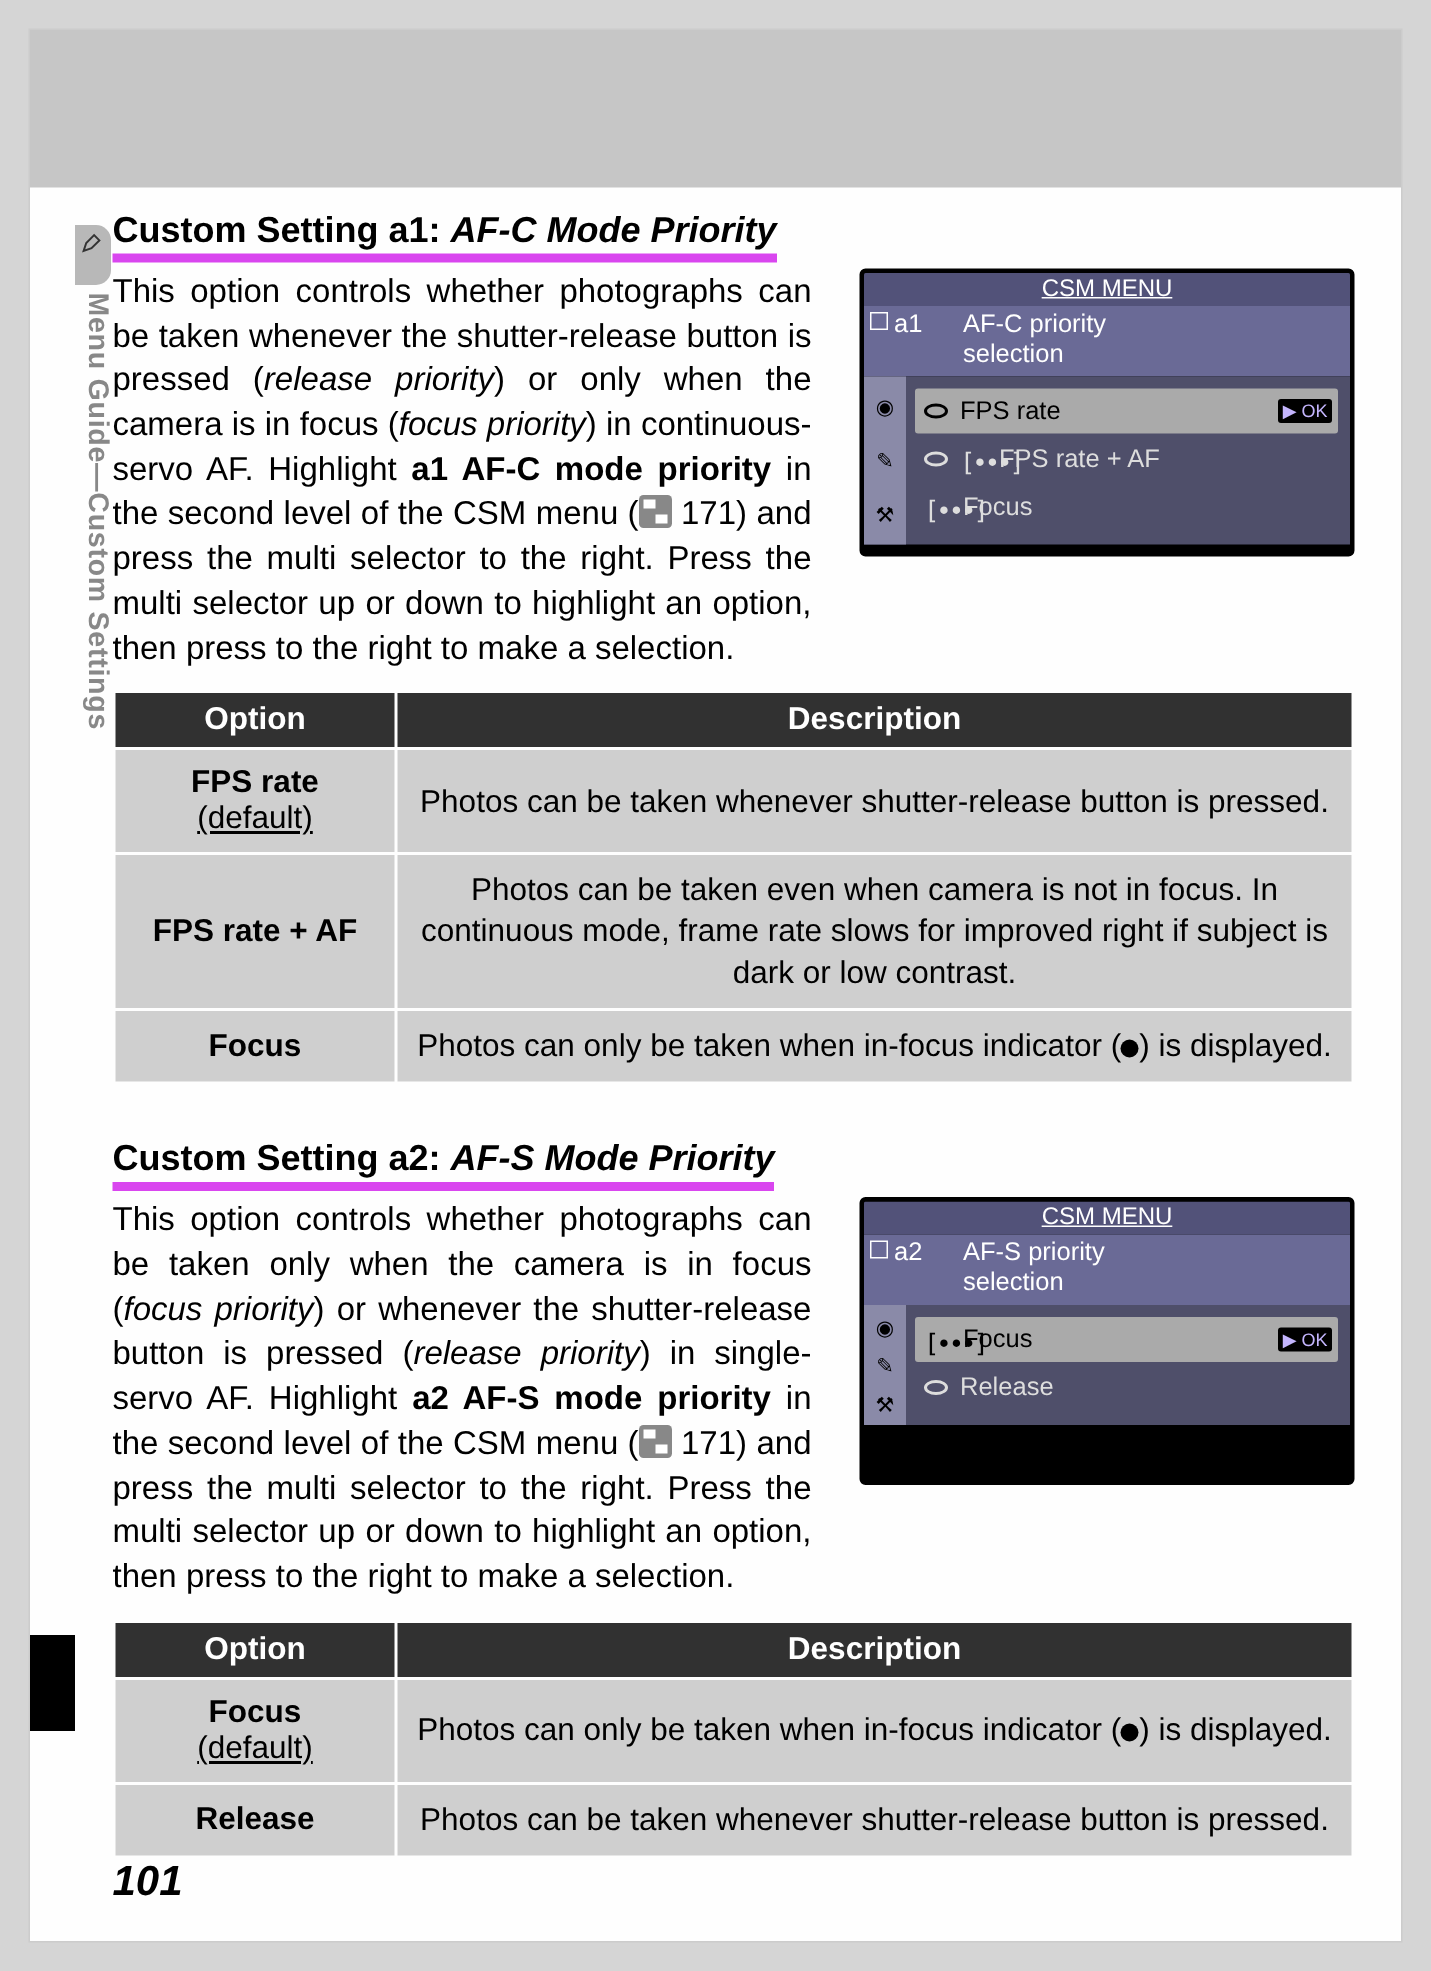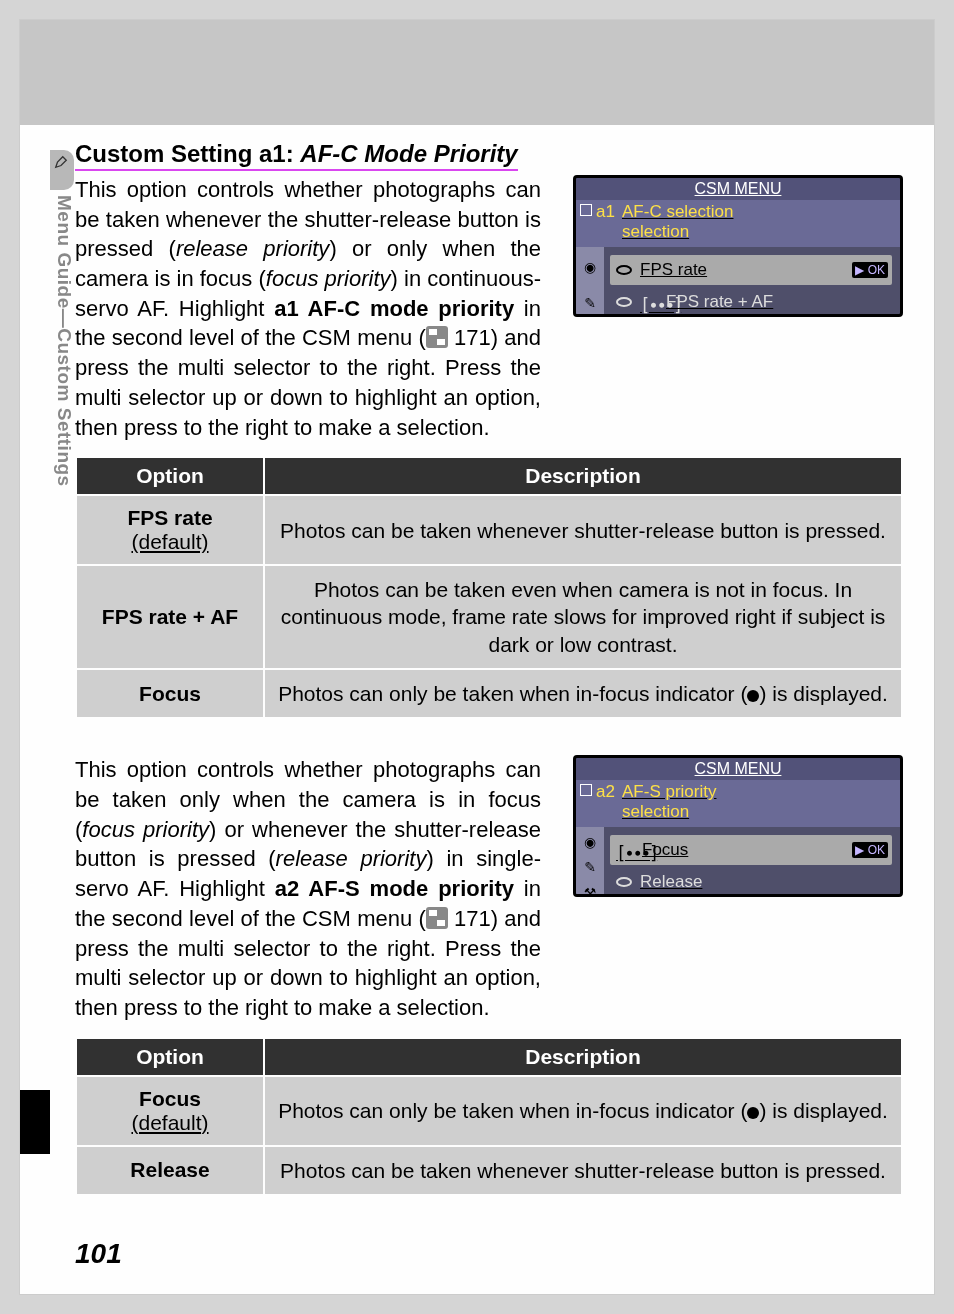--- a/index.html
+++ b/index.html
@@ -64,21 +64,21 @@
   }
   .content {
     position: absolute;
     left: 55px; top: 120px;
     width: 828px;
   }
   h2 {
     font-size: 24px;
     font-weight: 700;
     margin-bottom: 4px;
-    border-bottom: 2px solid #d946ef;
+    border-bottom: 6px solid #d946ef;
     display: inline-block;
     padding-bottom: 1px;
   }
   h2 .ital { font-style: italic; }
   .row { display: flex; gap: 32px; margin-bottom: 14px; }
   .para {
     flex: 1;
     font-size: 22px;
     line-height: 1.35;
     text-align: justify;
@@ -99,42 +99,41 @@
     left: 3px; top: 3px; width: 8px; height: 6px;
     background: #fff;
   }
   .ref-icon::after {
     content: "";
     position: absolute;
     right: 3px; bottom: 3px; width: 8px; height: 6px;
     background: #fff;
   }
   .lcd {
-    width: 330px; height: 142px;
+    width: 330px; height: 192px;
     border: 3px solid #000;
     border-radius: 4px;
     background: #000;
     font-family: Arial, sans-serif;
     font-size: 18px;
     overflow: hidden;
     flex-shrink: 0;
-    text-decoration: underline;
   }
   .lcd-title {
     background: #525279;
     color: #fff;
     text-align: center;
     padding: 2px 0;
     font-size: 16px;
     text-decoration: underline;
   }
   .lcd-sub {
     background: #6a6a96;
-    color: #fde047;
-    padding: 2px 0 6px 46px;
+    color: #ffffff;
+    padding: 2px 0 6px 66px;
     font-size: 17px;
     line-height: 1.15;
     position: relative;
   }
   .lcd-sub .code {
     position: absolute;
     left: 20px; top: 2px;
     font-size: 17px;
   }
   .lcd-sub .play {
@@ -260,21 +259,21 @@
     <h2>
       <span>Custom Setting a1: </span><span class="ital">AF-C Mode Priority</span>
     </h2>
     <div class="row">
       <div class="para">This option controls whether photographs can be taken whenever the shutter-release button is pressed (<em>release priority</em>) or only when the camera is in focus (<em>focus priority</em>) in continuous-servo AF. Highlight <b>a1 AF-C mode priority</b> in the second level of the CSM menu (<span class="ref-icon"></span> 171) and press the multi selector to the right.  Press the multi selector up or down to highlight an option, then press to the right to make a selection.</div>
       <div class="lcd">
         <div class="lcd-title">CSM MENU</div>
         <div class="lcd-sub">
           <span class="play"></span>
           <span class="code">a1</span>
-          <span>AF-C selection</span><br>
+          <span>AF-C priority</span><br>
           <span>selection</span>
         </div>
         <div class="lcd-body">
           <div class="lcd-side">
             <span>◉</span>
             <span>✎</span>
             <span>⚒</span>
           </div>
           <div id="lcd1-opts">
               <div class="lcd-opt sel">
@@ -313,20 +312,23 @@
             <td class="desc">Photos can be taken even when camera is not in focus.  In continuous mode, frame rate slows for improved right if subject is dark or low contrast.</td>
           </tr>
           <tr>
             <td class="opt">Focus</td>
             <td class="desc">Photos can only be taken when in-focus indicator (<span class="dot"></span>) is displayed.</td>
           </tr>
         </tbody>
     </table>
 
     
+    <h2>
+      <span>Custom Setting a2: </span><span class="ital">AF-S Mode Priority</span>
+    </h2>
     <div class="row">
       <div class="para">This option controls whether photographs can be taken only when the camera is in focus (<em>focus priority</em>) or whenever the shutter-release button is pressed (<em>release priority</em>) in single-servo AF.  Highlight <b>a2 AF-S mode priority</b> in the second level of the CSM menu (<span class="ref-icon"></span> 171) and press the multi selector to the right.  Press the multi selector up or down to highlight an option, then press to the right to make a selection.</div>
       <div class="lcd">
         <div class="lcd-title">CSM MENU</div>
         <div class="lcd-sub">
           <span class="play"></span>
           <span class="code">a2</span>
           <span>AF-S priority</span><br>
           <span>selection</span>
         </div>

